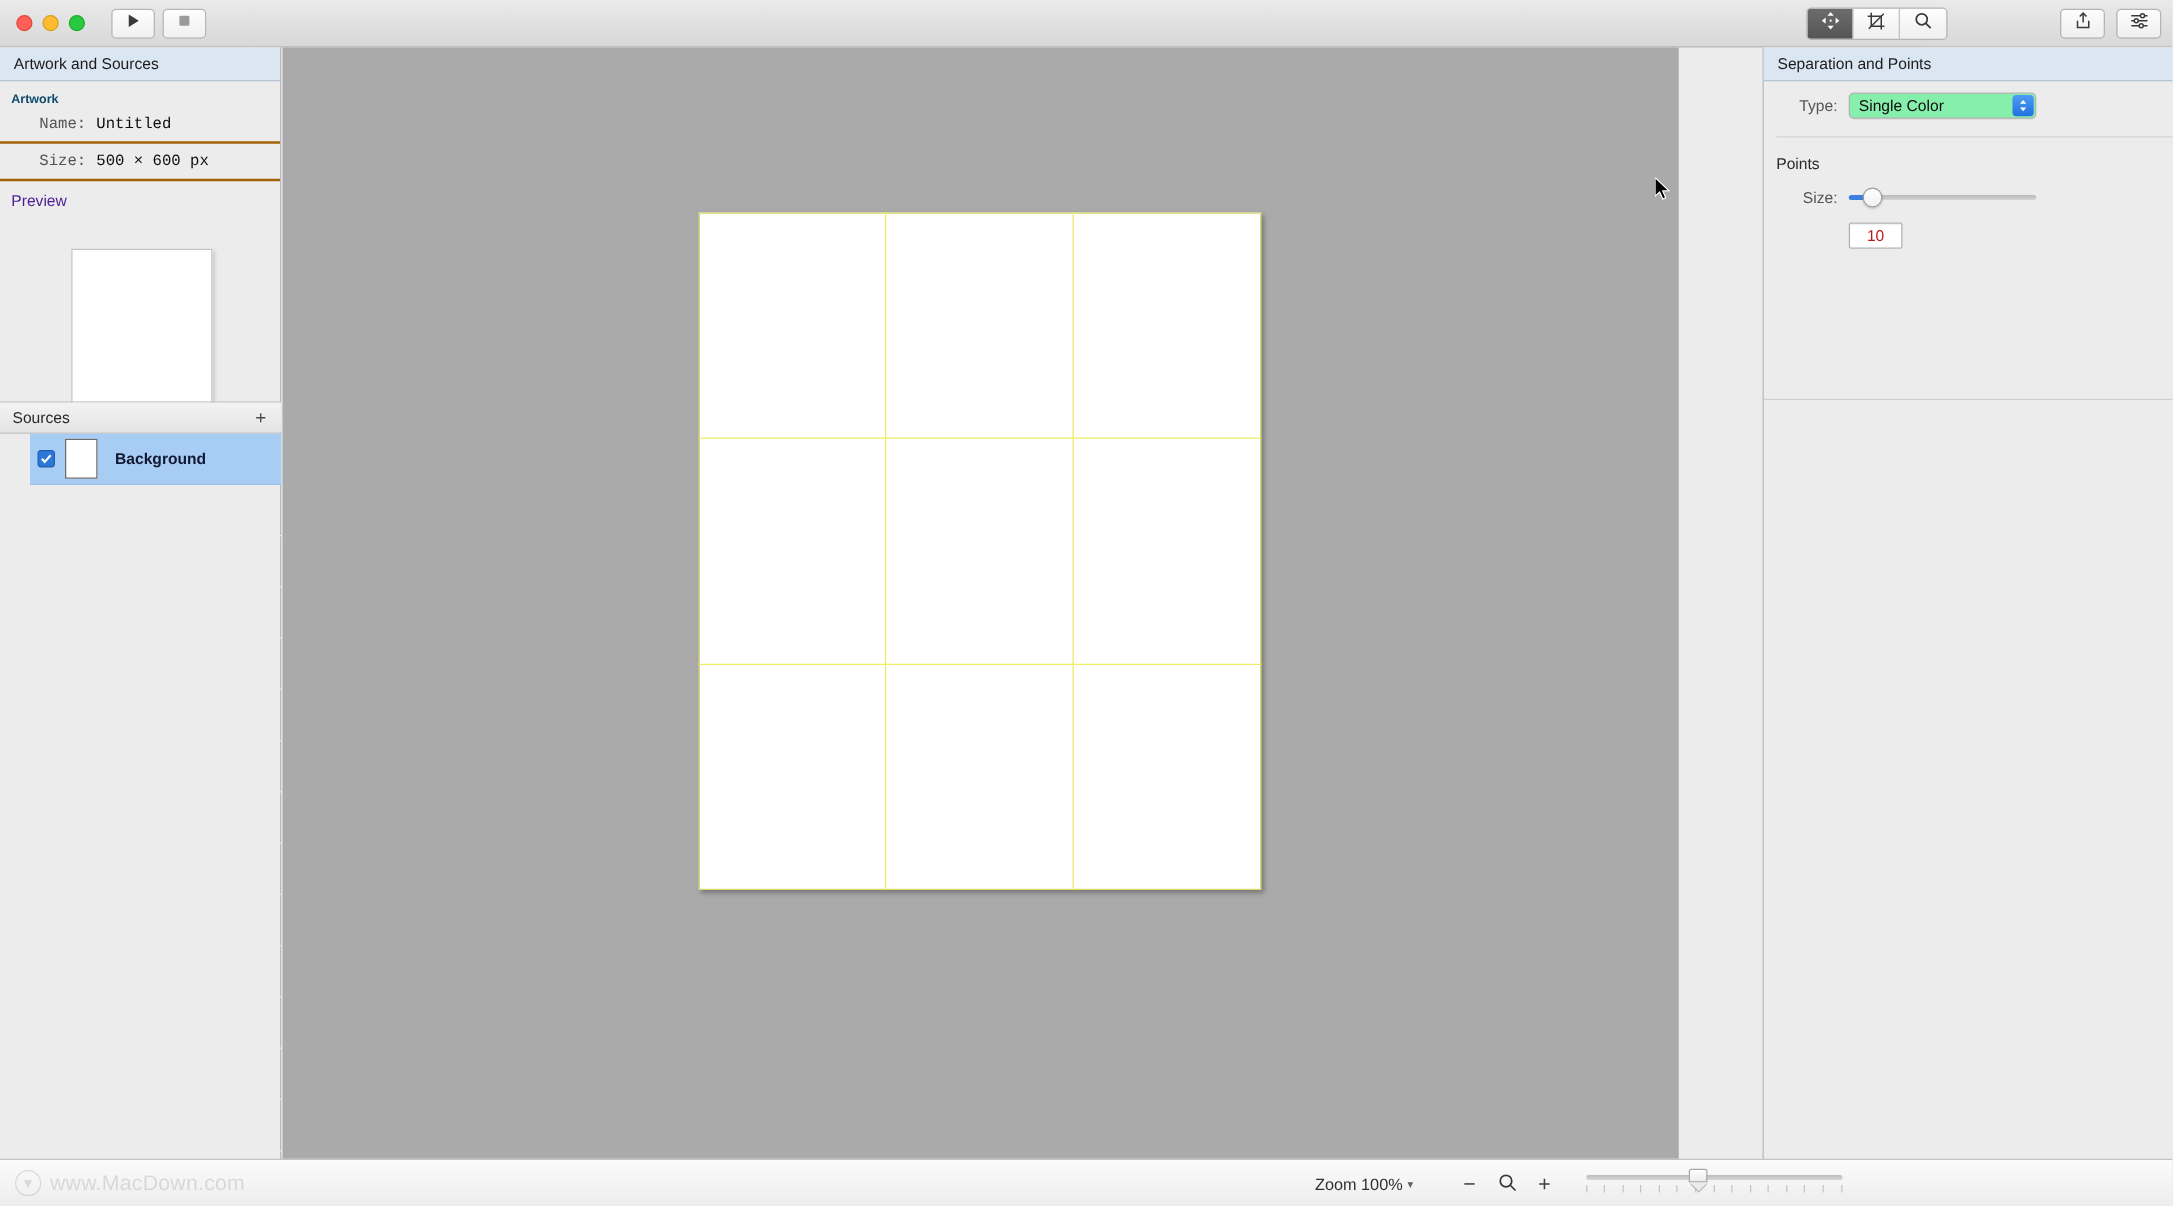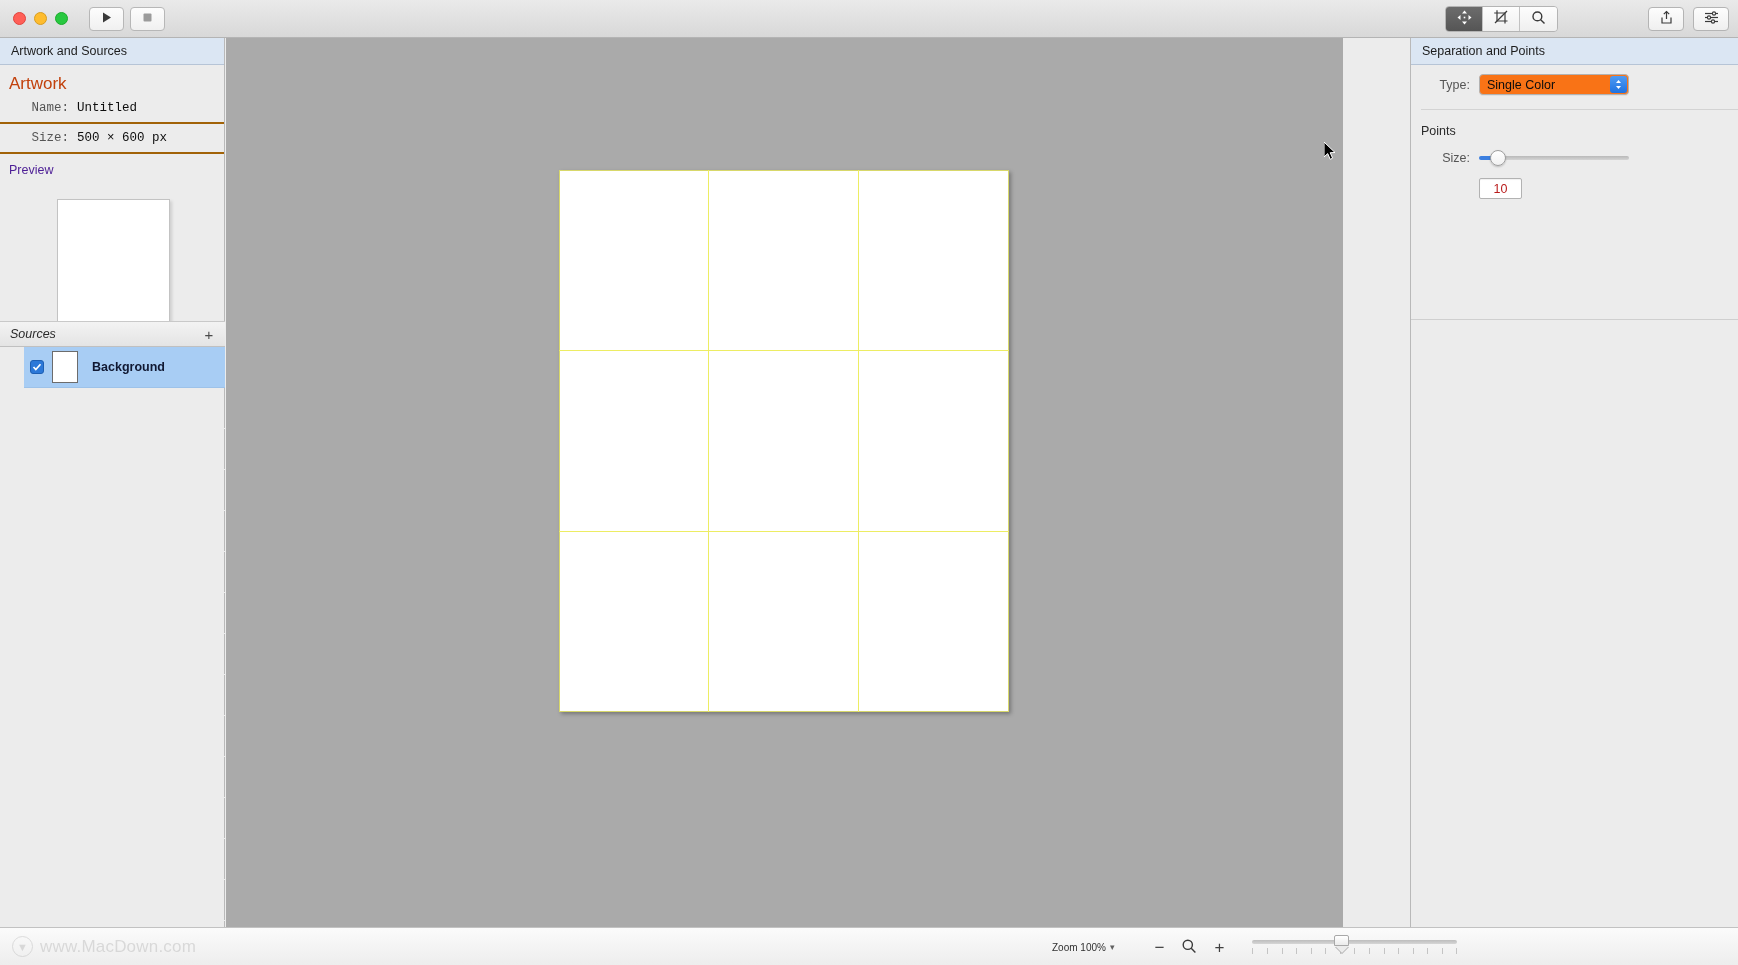--- a/index.html
+++ b/index.html
@@ -87,22 +87,23 @@
   }
   .side-header {
     height: 27px;
     background: #dbe6f3;
     border-bottom: 1px solid #b6c4d6;
     display: flex; align-items: center;
     padding-left: 11px;
     font-size: 12.5px; color: #1c1c1c;
   }
   .group-title {
-    font-size: 17px; color: #c2410c;
+    font-size: 10px; color: #0c4a6e;
     padding: 9px 0 0 9px;
+    font-weight: bold;
   }
   .field-row {
     display: flex; align-items: center;
     height: 30px;
     border-bottom: 2px solid #a16207;
     padding-left: 9px;
     font-family: Liberation Mono, monospace;
   }
   .field-label {
     font-size: 12.5px; color: #555;
@@ -120,21 +121,20 @@
   }
 
   .sources-header {
     position: absolute; left: 0; top: 283px;
     width: 225px; height: 26px;
     background: linear-gradient(to bottom,#f3f3f3,#e4e4e4);
     border-top: 1px solid #c9c9c9;
     border-bottom: 1px solid #c0c0c0;
     display: flex; align-items: center; justify-content: space-between;
     padding: 0 10px 0 10px;
-    font-style: italic;
   }
   .sources-title { font-size: 12.5px; color: #2a2a2a; }
   .plus-btn {
     font-size: 15px; color: #4a4a4a; line-height: 1;
     cursor: default; padding: 0 2px;
   }
 
   .src-list { position: absolute; left: 0; top: 309px; width: 225px; height: 580px; padding-left: 24px; }
   .src-row {
     height: 41px;
@@ -205,21 +205,21 @@
     border: 1.5px solid #9a9a9a;
     display:flex; align-items:center; justify-content:center;
     font-size: 11px; color: #9a9a9a;
   }
   .wm-text { font-size: 17px; color: #9a9a9a; letter-spacing: 0.2px; }
 
   .zoom-controls {
     position: absolute; left: 1052px; top: 0; height: 38px;
     display: flex; align-items: center; gap: 0px;
   }
-  .zoom-label { font-size: 10px; color: #303030; }
+  .zoom-label { font-size: 13px; color: #303030; }
   .zoom-caret { font-size: 9px; color: #606060; margin-left: 4px; }
   .zc-btn {
     font-size: 17px; color: #404040; width: 30px; text-align: center;
     cursor: default; line-height: 1;
   }
   .zoom-slider-wrap {
     position: relative; width: 205px; height: 24px; margin-left: 18px;
   }
   .zoom-track {
     position: absolute; left: 0; top: 5px; width: 205px; height: 4px;
@@ -274,21 +274,21 @@
     display: flex; align-items: center;
     padding: 9px 0 0 0;
   }
   .rp-label {
     font-size: 12.5px; color: #555;
     width: 68px; text-align: right; padding-right: 9px;
   }
   .popup {
     position: relative;
     width: 150px; height: 21px;
-    background: #f97316;
+    background: #86efac;
     border: 1px solid #b2b2b2;
     border-radius: 4px;
     display: flex; align-items: center;
     padding-left: 7px;
     font-size: 12.5px; color: #0d0d0d;
     box-shadow: 0 1px 0 rgba(0,0,0,0.05);
     cursor: default;
   }
   .popup-arrows {
     position: absolute; right: 1px; top: 1px;

